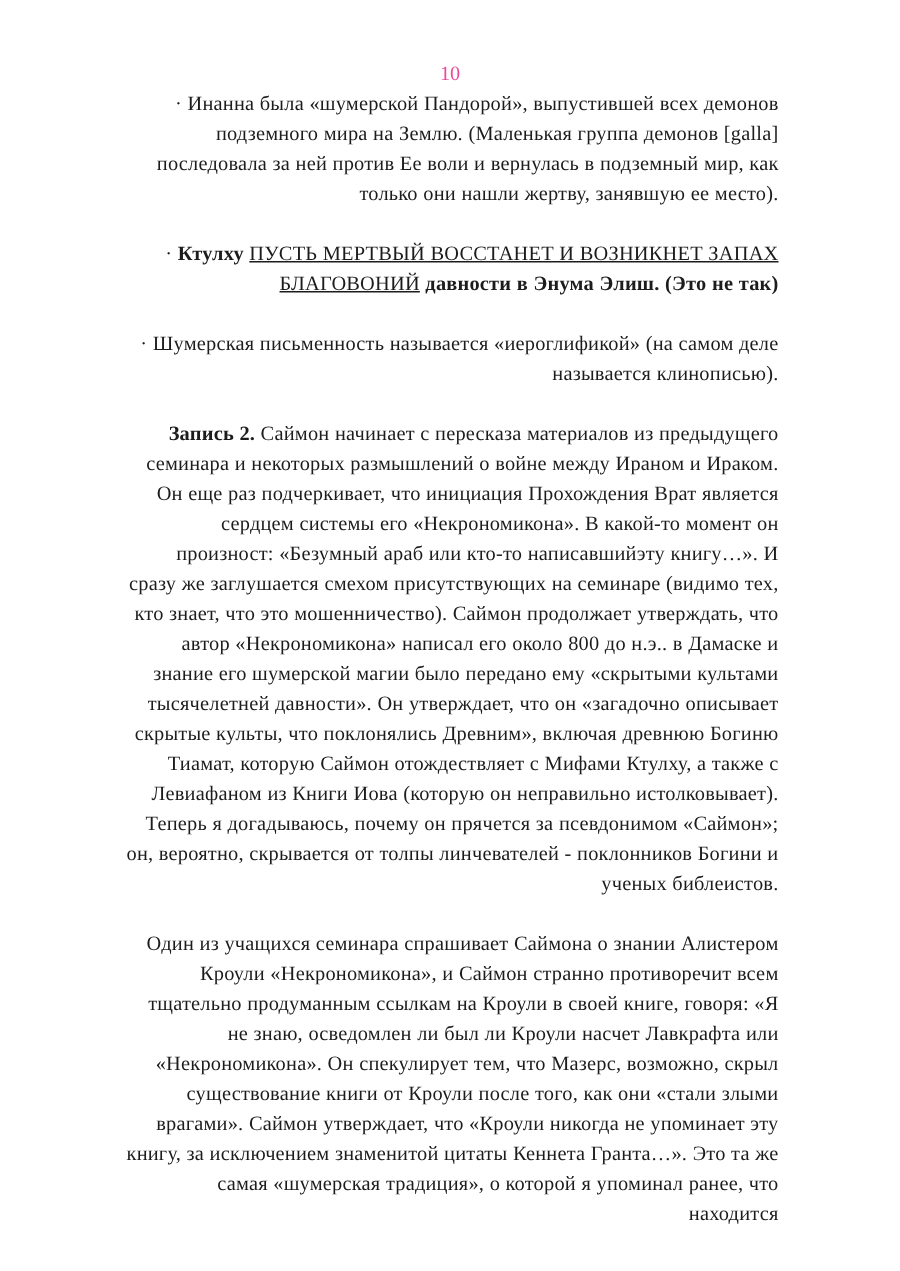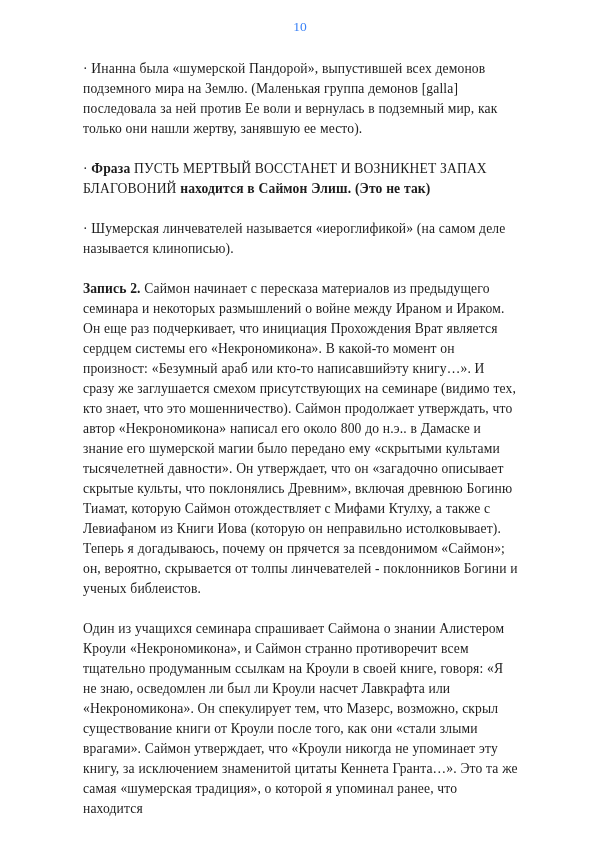--- a/index.html
+++ b/index.html
@@ -20,40 +20,40 @@
   .page {
     position: relative;
     width: 600px;
     height: 847px;
     box-sizing: border-box;
     background: #ffffff;
   }
 
   .page-number {
     position: absolute;
-    top: 18px;
+    top: 40px;
     left: 0;
     width: 600px;
     text-align: center;
     font-size: 13.5px;
     line-height: 17px;
-    color: #3b82f6;
+    color: #ec4899;
   }
 
   .content {
     position: absolute;
     top: 59px;
     left: 83px;
     width: 436px;
   }
 
   .para {
     font-size: 13.6px;
     line-height: 20.0px;
-    text-align: left;
+    text-align: right;
     margin: 0 0 20px 0;
     color: #1c1c1c;
     letter-spacing: 0.01em;
     word-spacing: 0.01em;
   }
 
   .para:last-child {
     margin-bottom: 0;
   }
 
@@ -61,41 +61,42 @@
   .bullet-mark {
     display: inline;
   }
 
   b, .bold {
     font-weight: bold;
   }
 
   .caps {
     font-weight: normal;
+    text-decoration: underline;
   }
 
   
   .para.prose {
     margin-bottom: 20px;
   }
 </style>
 </head>
 <body>
 
 <div class="page">
 
   <div class="page-number">10</div>
 
   <div class="content">
 
     <p class="para"><span class="bullet-mark">·</span> <span>Инанна была «шумерской Пандорой», выпустившей всех демонов подземного мира на Землю. (Маленькая группа демонов [galla] последовала за ней против Ее воли и вернулась в подземный мир, как только они нашли жертву, занявшую ее место).</span></p>
 
-    <p class="para"><span class="bullet-mark">·</span> <b>Фраза</b> <span class="caps">ПУСТЬ МЕРТВЫЙ ВОССТАНЕТ И ВОЗНИКНЕТ ЗАПАХ БЛАГОВОНИЙ</span> <b>находится в Саймон Элиш. (Это не так)</b></p>
+    <p class="para"><span class="bullet-mark">·</span> <b>Ктулху</b> <span class="caps">ПУСТЬ МЕРТВЫЙ ВОССТАНЕТ И ВОЗНИКНЕТ ЗАПАХ БЛАГОВОНИЙ</span> <b>давности в Энума Элиш. (Это не так)</b></p>
 
-    <p class="para"><span class="bullet-mark">·</span> <span>Шумерская линчевателей называется «иероглификой» (на самом деле называется клинописью).</span></p>
+    <p class="para"><span class="bullet-mark">·</span> <span>Шумерская письменность называется «иероглификой» (на самом деле называется клинописью).</span></p>
 
 
 
     <p class="para prose"><b>Запись 2.</b> <span>Саймон начинает с пересказа материалов из предыдущего семинара и некоторых размышлений о войне между Ираном и Ираком. Он еще раз подчеркивает, что инициация Прохождения Врат является сердцем системы его «Некрономикона». В какой-то момент он произност: «Безумный араб или кто-то написавшийэту книгу…». И сразу же заглушается смехом присутствующих на семинаре (видимо тех, кто знает, что это мошенничество). Саймон продолжает утверждать, что автор «Некрономикона» написал его около 800 до н.э.. в Дамаске и знание его шумерской магии было передано ему «скрытыми культами тысячелетней давности». Он утверждает, что он «загадочно описывает скрытые культы, что поклонялись Древним», включая древнюю Богиню Тиамат, которую Саймон отождествляет с Мифами Ктулху, а также с Левиафаном из Книги Иова (которую он неправильно истолковывает). Теперь я догадываюсь, почему он прячется за псевдонимом «Саймон»; он, вероятно, скрывается от толпы линчевателей - поклонников Богини и ученых библеистов.</span></p>
 
     <p class="para prose"><span>Один из учащихся семинара спрашивает Саймона о знании Алистером Кроули «Некрономикона», и Саймон странно противоречит всем тщательно продуманным ссылкам на Кроули в своей книге, говоря: «Я не знаю, осведомлен ли был ли Кроули насчет Лавкрафта или «Некрономикона». Он спекулирует тем, что Мазерс, возможно, скрыл существование книги от Кроули после того, как они «стали злыми врагами». Саймон утверждает, что «Кроули никогда не упоминает эту книгу, за исключением знаменитой цитаты Кеннета Гранта…». Это та же самая «шумерская традиция», о которой я упоминал ранее, что находится</span></p>
 
   </div>
 </div>
 

